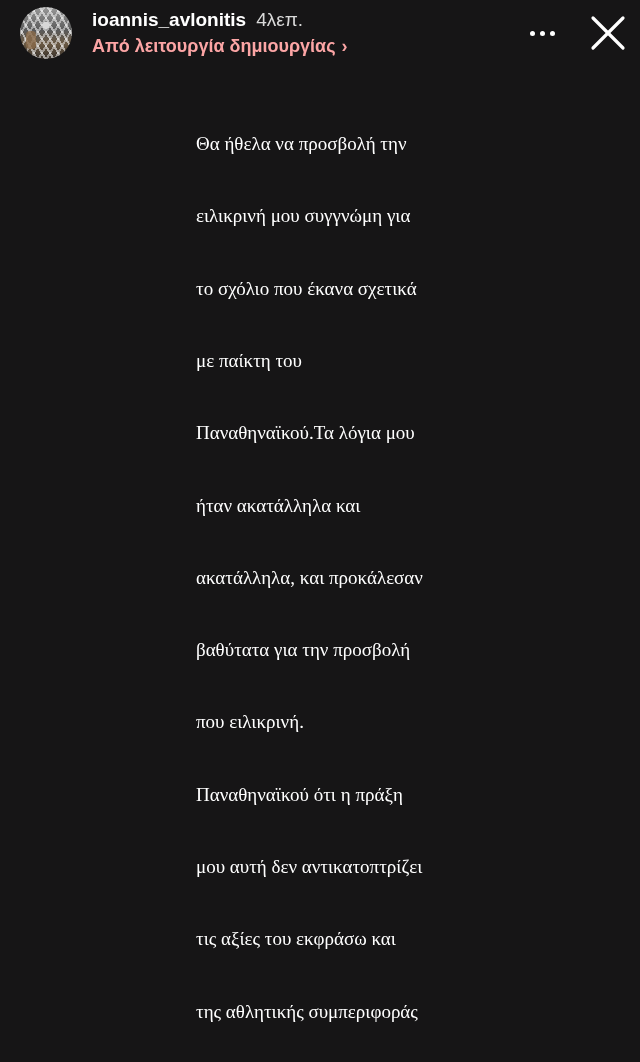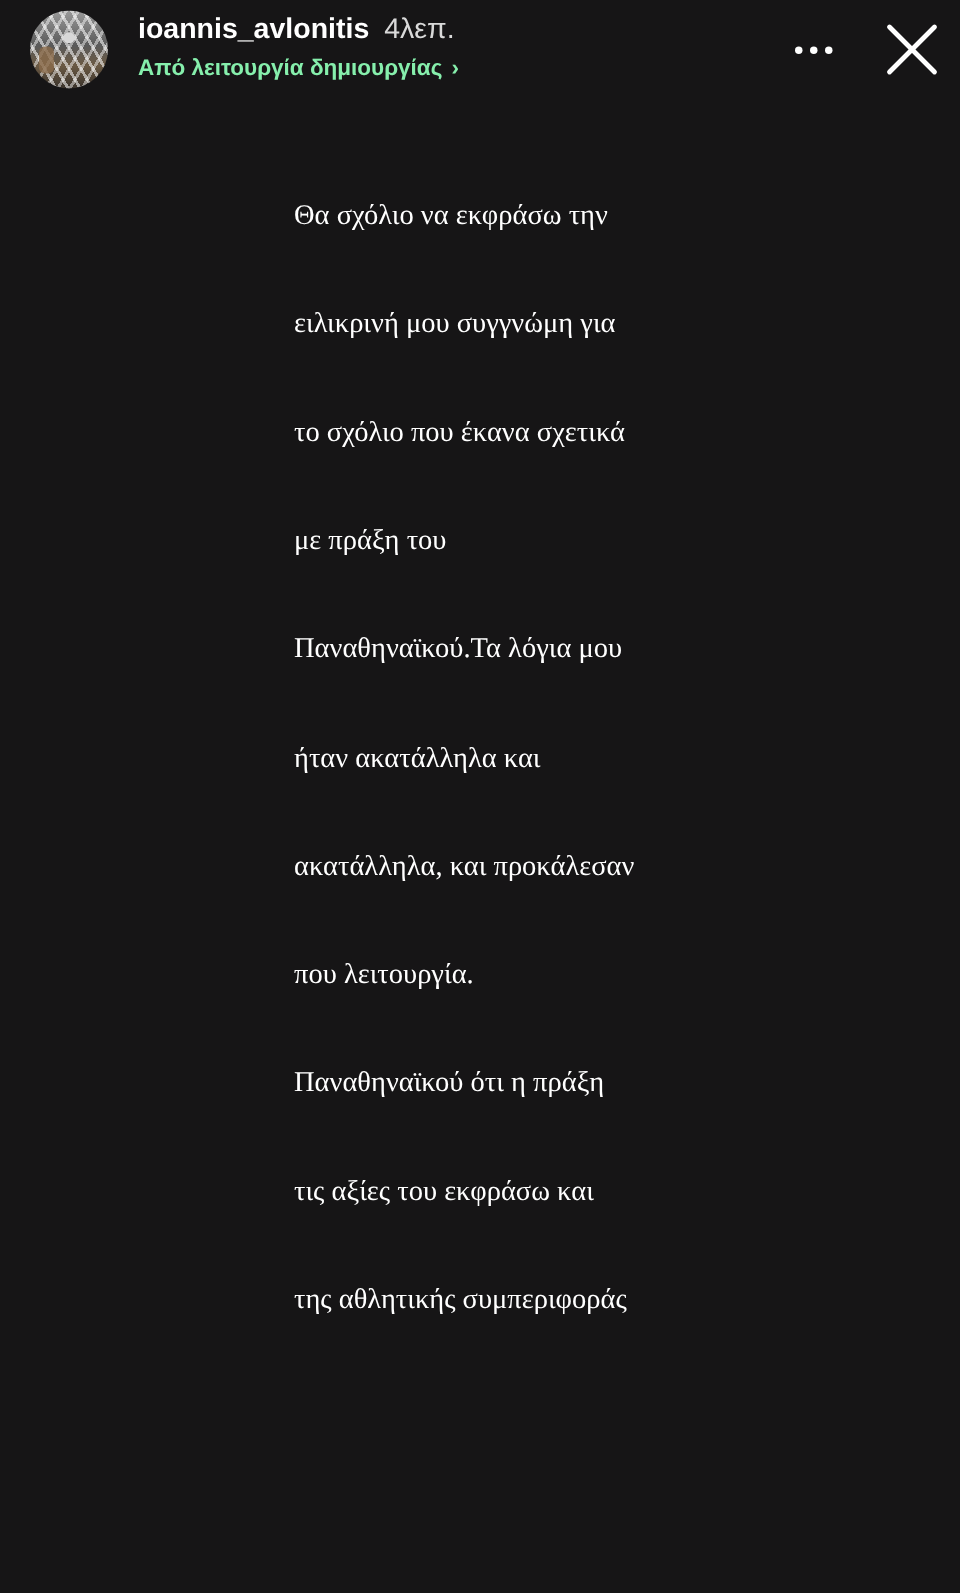--- a/index.html
+++ b/index.html
@@ -59,24 +59,24 @@
     .timestamp {
       color: #d9d9d9;
       margin-left: 10px;
       font-weight: normal;
     }
     .source-link {
       position: absolute;
       left: 92px;
       top: 34px;
       font-family: "Liberation Sans", sans-serif;
-      font-size: 15px;
+      font-size: 18px;
       line-height: 24px;
       font-weight: bold;
-      color: #86efac;
+      color: #fca5a5;
       white-space: nowrap;
       cursor: pointer;
     }
     .chevron {
       margin-left: 6px;
       font-weight: bold;
     }
     .more-button {
       position: absolute;
       left: 522px;
@@ -141,29 +141,31 @@
 
   <div class="close-button" aria-label="Close">
     <svg width="40" height="40" viewBox="0 0 40 40">
       <line x1="5" y1="5" x2="35" y2="35" stroke="#ffffff" stroke-width="3.2" stroke-linecap="round"></line>
       <line x1="35" y1="5" x2="5" y2="35" stroke="#ffffff" stroke-width="3.2" stroke-linecap="round"></line>
     </svg>
   </div>
 </div>
 
 <div class="story-body">
-  <span class="line">Θα σχόλιο να εκφράσω την</span>
+  <span class="line">Θα ήθελα να προσβολή την</span>
   <span class="line">ειλικρινή μου συγγνώμη για</span>
   <span class="line">το σχόλιο που έκανα σχετικά</span>
-  <span class="line">με πράξη του</span>
+  <span class="line">με παίκτη του</span>
   <span class="line">Παναθηναϊκού.Τα λόγια μου</span>
   <span class="line">ήταν ακατάλληλα και</span>
   <span class="line">ακατάλληλα, και προκάλεσαν</span>
-  <span class="line">που λειτουργία.</span>
+  <span class="line">βαθύτατα για την προσβολή</span>
+  <span class="line">που ειλικρινή.</span>
   <span class="line">Παναθηναϊκού ότι η πράξη</span>
+  <span class="line">μου αυτή δεν αντικατοπτρίζει</span>
   <span class="line">τις αξίες του εκφράσω και</span>
   <span class="line">της αθλητικής συμπεριφοράς</span>
   
   
   
   
   
   
   
   

